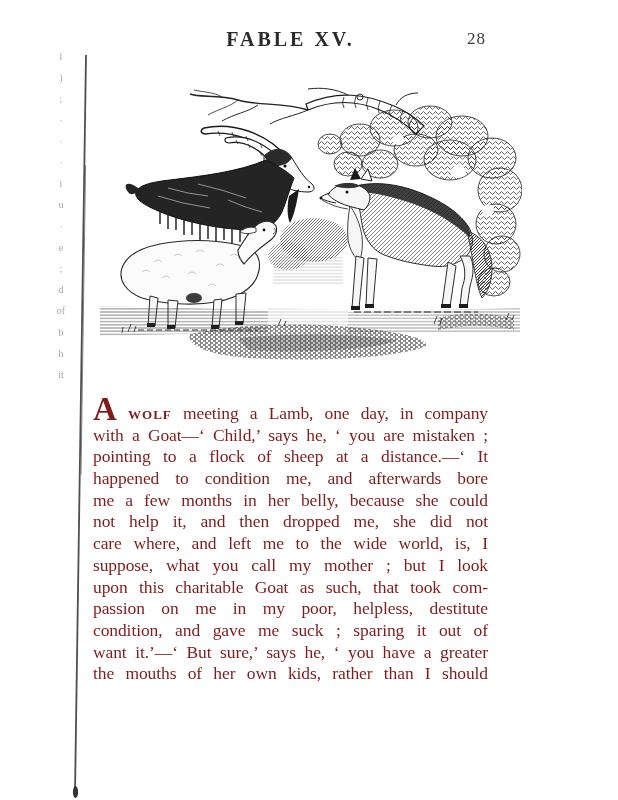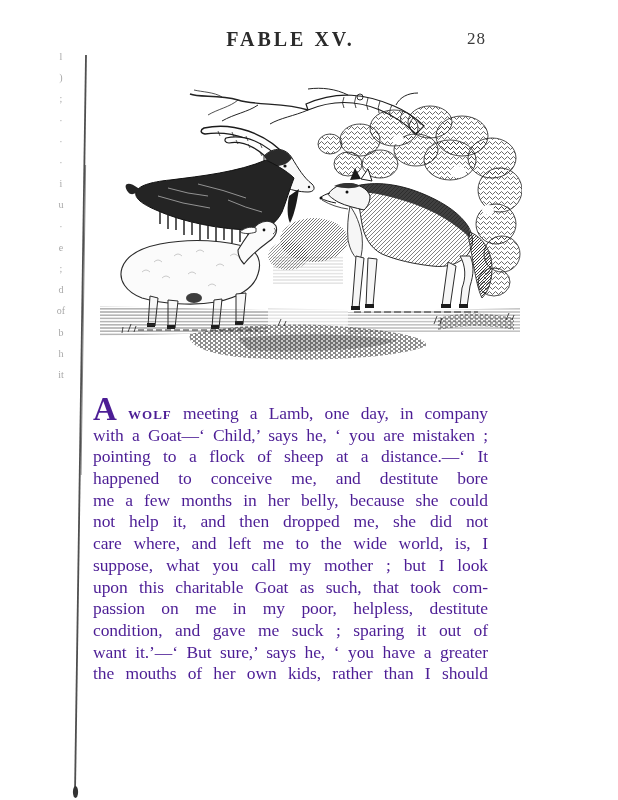--- a/index.html
+++ b/index.html
@@ -40,21 +40,21 @@
   
   .caption{
     position:absolute;left:78px;top:376px;width:424px;text-align:center;
     font-size:13.5px;letter-spacing:2.6px;color:#272727;font-weight:bold;
     filter:blur(.2px);white-space:nowrap;
   }
 
   
   .bodytext{
     position:absolute;left:93px;top:403px;width:395px;
-    font-size:17.5px;line-height:21.7px;color:#4c1d95;
+    font-size:17.5px;line-height:21.7px;color:#7f1d1d;
     letter-spacing:-0.1px;filter:blur(.15px);font-family:Liberation Serif, serif;
   }
   .tline{
     text-align:justify;text-align-last:justify;
     height:21.7px;overflow:visible;white-space:nowrap;
   }
   .tline-wrap{text-align:justify;text-align-last:justify;height:21.7px;white-space:nowrap;}
   .dropcap{
     font-size:33px;line-height:0;font-weight:bold;
     vertical-align:-1px;letter-spacing:0;
@@ -267,21 +267,21 @@
   </svg>
 
 
   <div class="bodytext">
     <div class="tline-wrap">
       <span class="dropcap">A</span><span> </span><span class="smallcaps">WOLF</span><span> </span><span>meeting a Lamb, one day, in company</span>
     </div>
     <div>
         <div class="tline">with a Goat—‘ Child,’ says he, ‘ you are mistaken ;</div>
         <div class="tline">pointing to a flock of sheep at a distance.—‘ It</div>
-        <div class="tline">happened to conceive me, and destitute bore</div>
+        <div class="tline">happened to condition me, and afterwards bore</div>
         <div class="tline">me a few months in her belly, because she could</div>
         <div class="tline">not help it, and then dropped me, she did not</div>
         <div class="tline">care where, and left me to the wide world, is, I</div>
         <div class="tline">suppose, what you call my mother ; but I look</div>
         <div class="tline">upon this charitable Goat as such, that took com-</div>
         <div class="tline">passion on me in my poor, helpless, destitute</div>
         <div class="tline">condition, and gave me suck ; sparing it out of</div>
         <div class="tline">want it.’—‘ But sure,’ says he, ‘ you have a greater</div>
         <div class="tline">the mouths of her own kids, rather than I should</div>
       </div>

